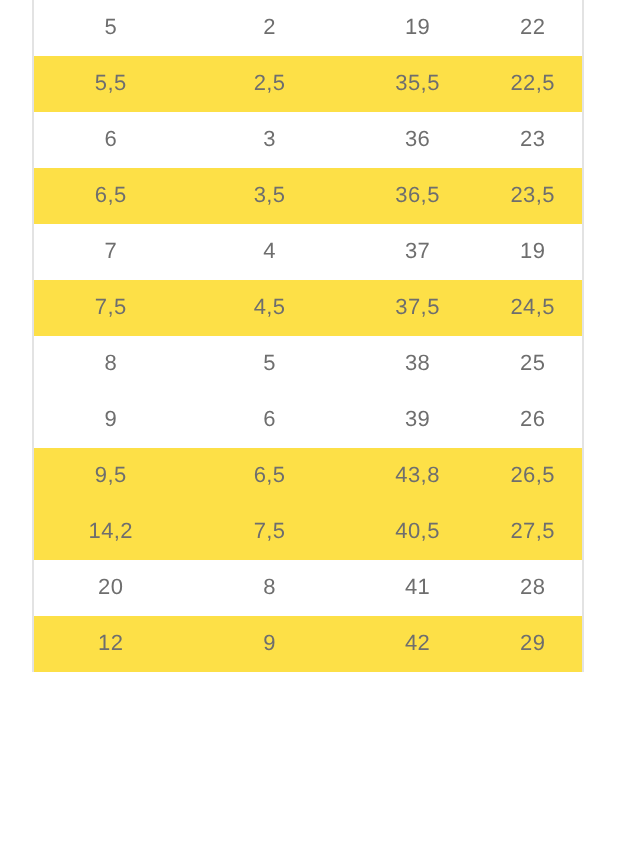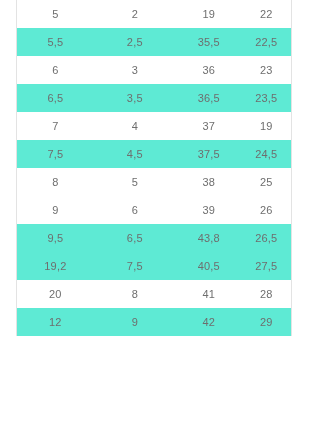--- a/index.html
+++ b/index.html
@@ -51,21 +51,21 @@
     white-space: nowrap;
   }
 
   
   table.size-table col.c1 { width: 28%; }
   table.size-table col.c2 { width: 30%; }
   table.size-table col.c3 { width: 24%; }
   table.size-table col.c4 { width: 18%; }
 
   table.size-table tr.row-odd  { background: #ffffff; }
-  table.size-table tr.row-even { background: #5eead4; }
+  table.size-table tr.row-even { background: #fde047; }
 </style>
 </head>
 <body>
 
 <div class="page">
   <div class="table-wrap">
     <table class="size-table">
       <colgroup>
         <col class="c1">
           <col class="c2">
@@ -121,21 +121,21 @@
             <td>39</td>
             <td>26</td>
           </tr>
           <tr class="row-even">
             <td>9,5</td>
             <td>6,5</td>
             <td>43,8</td>
             <td>26,5</td>
           </tr>
           <tr class="row-even">
-            <td>19,2</td>
+            <td>14,2</td>
             <td>7,5</td>
             <td>40,5</td>
             <td>27,5</td>
           </tr>
           <tr class="row-odd">
             <td>20</td>
             <td>8</td>
             <td>41</td>
             <td>28</td>
           </tr>

